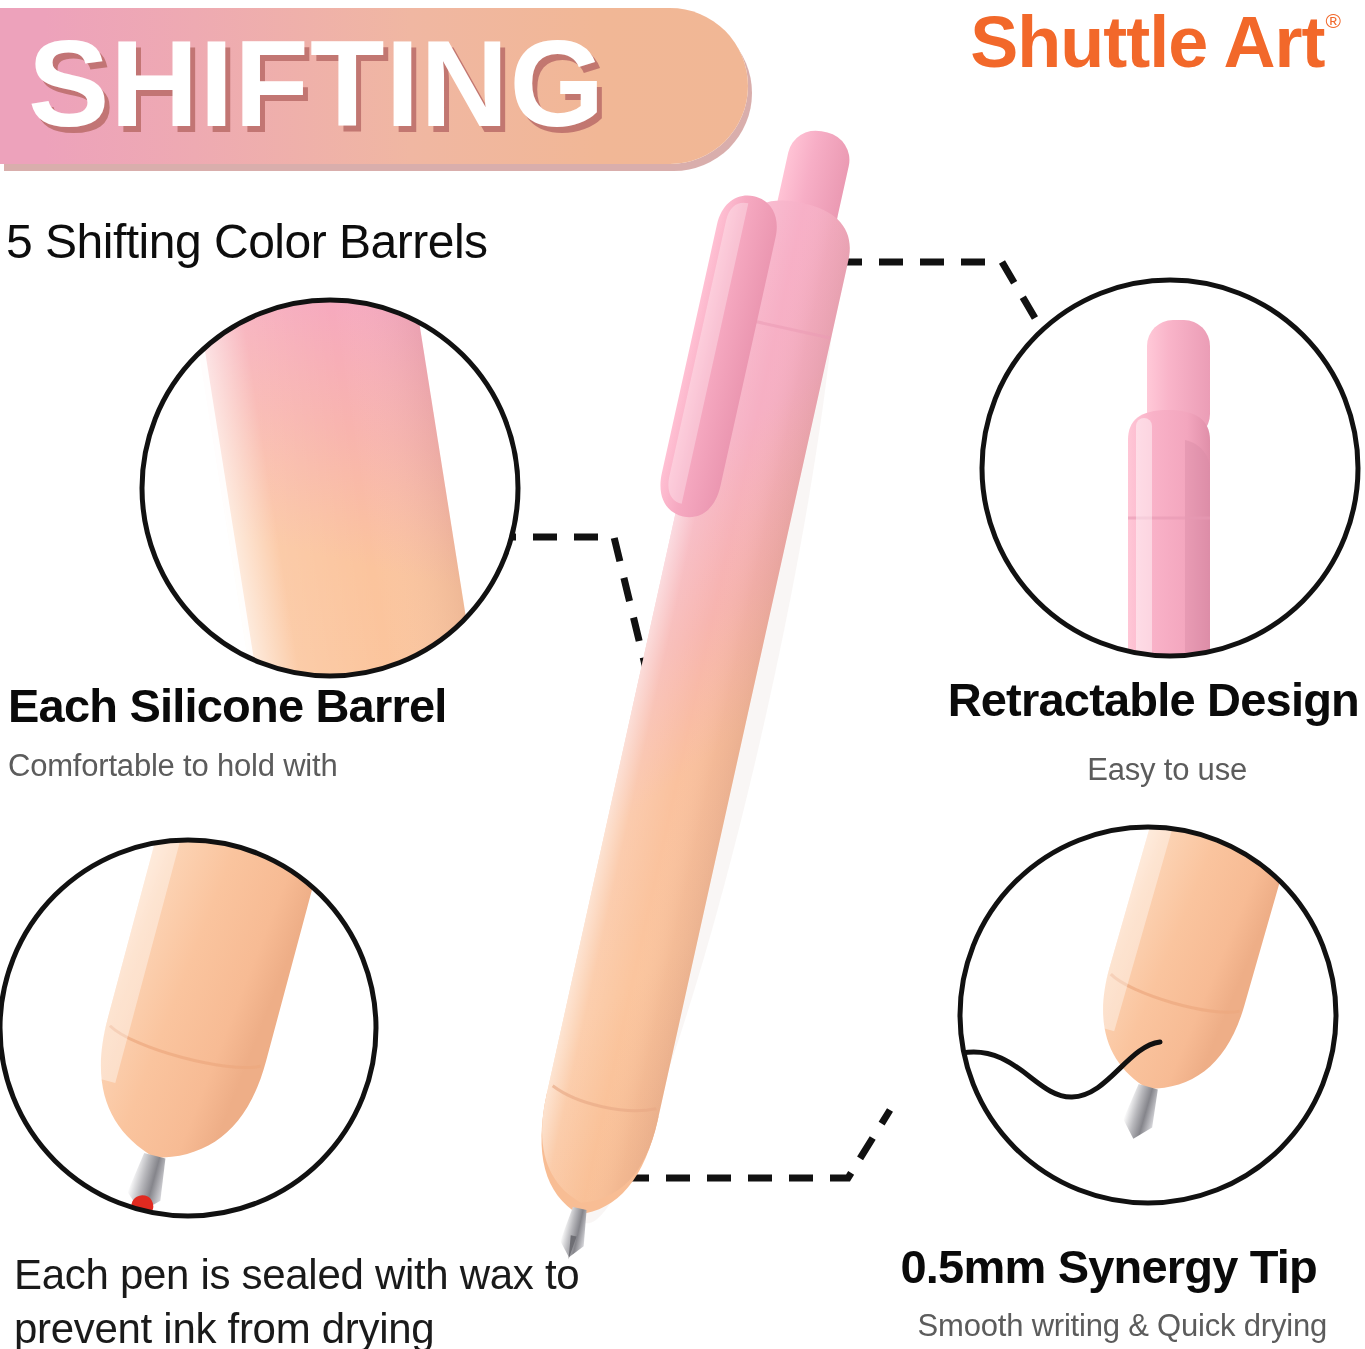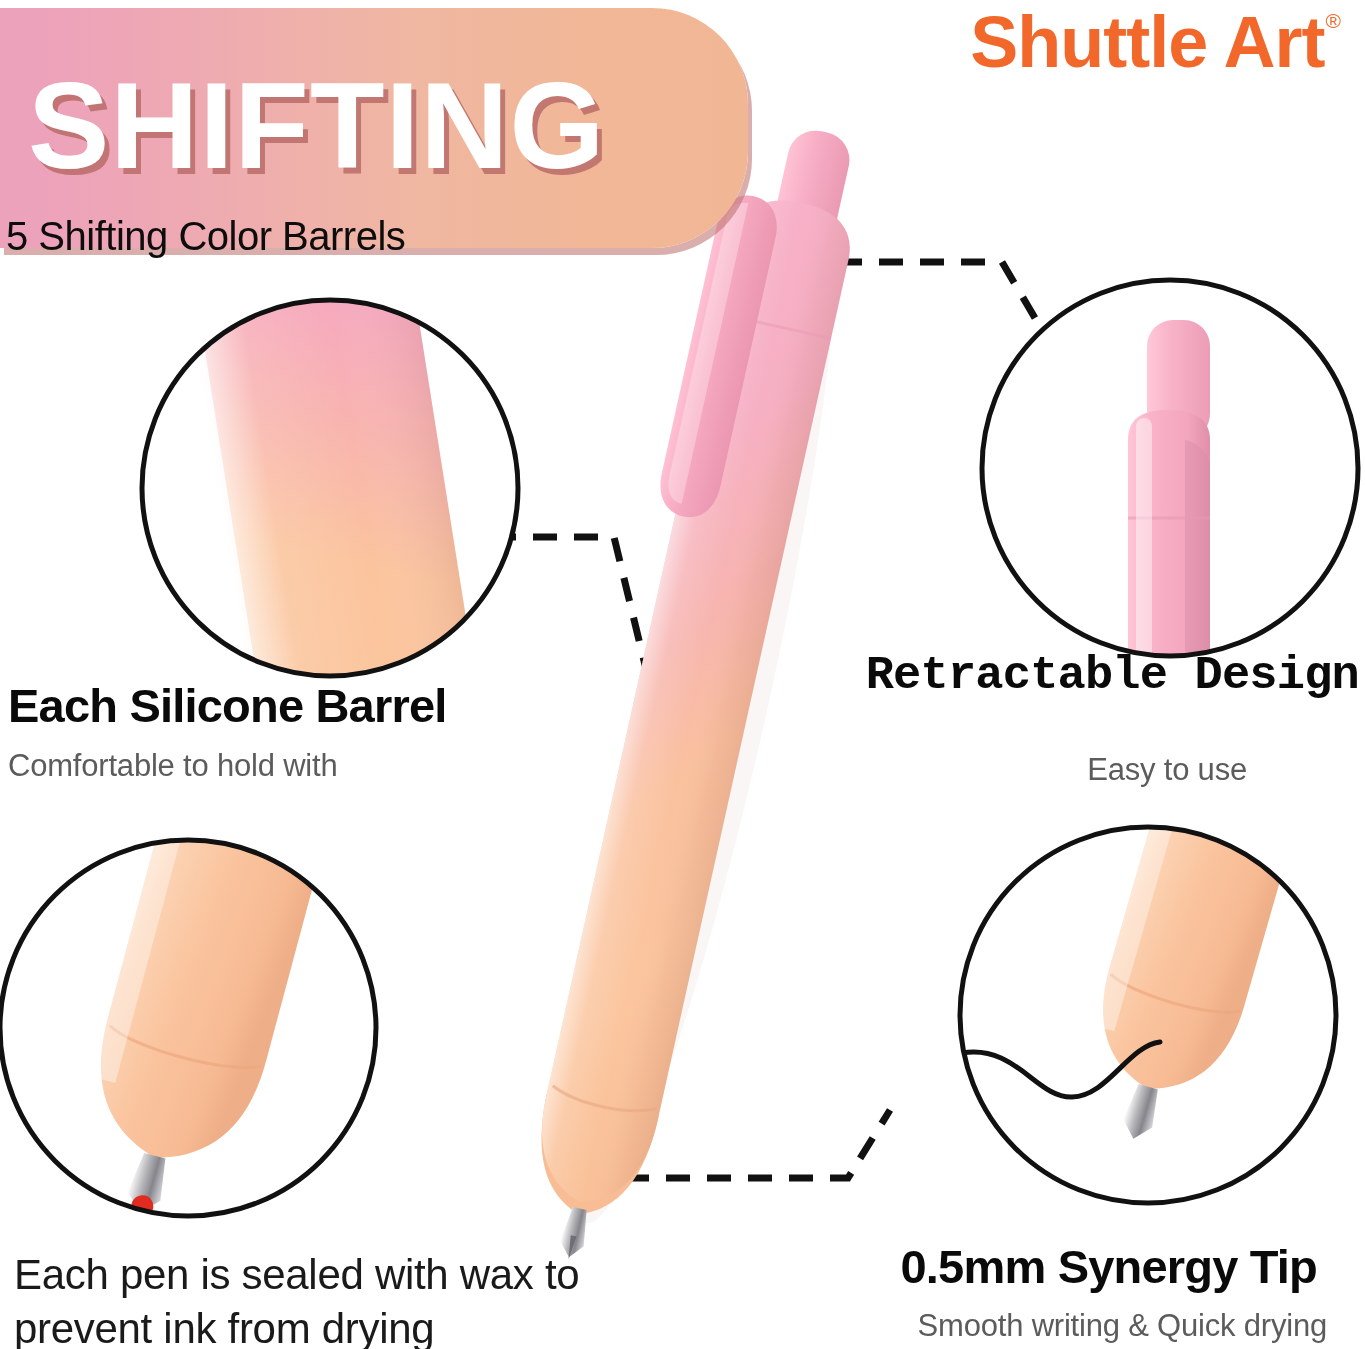--- a/index.html
+++ b/index.html
@@ -15,21 +15,21 @@
     font-family: "Liberation Sans", sans-serif;
     -webkit-font-smoothing: antialiased;
   }
 
   
   #banner {
     position: absolute;
     left: 0;
     top: 8px;
     width: 748px;
-    height: 240px;
+    height: 156px;
     border-radius: 0 96px 96px 0;
     background: linear-gradient(90deg, #eda2bb 0%, #eda2bb 6%, #eeaab2 26%, #f0b7a2 55%, #f1b796 80%, #f1b795 100%);
     box-shadow: 4px 7px 0 0 rgba(186, 108, 104, 0.55);
   }
   #banner-title {
     position: absolute;
     left: 28px;
     top: 50%;
     transform: translateY(-52%);
     font-size: 122px;
@@ -60,21 +60,21 @@
     position: relative;
     top: -14px;
     left: 1px;
     font-weight: normal;
   }
 
   #subtitle-main {
     position: absolute;
     left: 6px;
     top: 214px;
-    font-size: 40px;
+    font-size: 48px;
     font-weight: normal;
     color: #0d0d0d;
     letter-spacing: -0.5px;
     white-space: nowrap;
     font-family: "Liberation Sans", sans-serif;
   }
 
   
   .cap-title {
     position: absolute;
@@ -99,21 +99,21 @@
     font-size: 42px;
     font-weight: normal;
     color: #1a1a1a;
     letter-spacing: -0.3px;
     line-height: 1.28;
   }
 
   #cap-soft-title { left: 8px;  top: 682px; }
   #cap-soft-sub   { left: 8px;  top: 748px; }
 
-  #cap-retract-title { right: 6px; top: 652px; font-family: Liberation Mono, monospace; }
+  #cap-retract-title { right: 6px; top: 676px; }
   #cap-retract-sub   { right: 118px; top: 740px; margin-top: 12px; }
 
   #cap-wax { left: 14px; top: 1248px; width: 600px; }
 
   #cap-tip-title { right: 48px; top: 1243px; }
   #cap-tip-sub   { right: 38px; top: 1308px; }
 
   
   #art {
     position: absolute;

